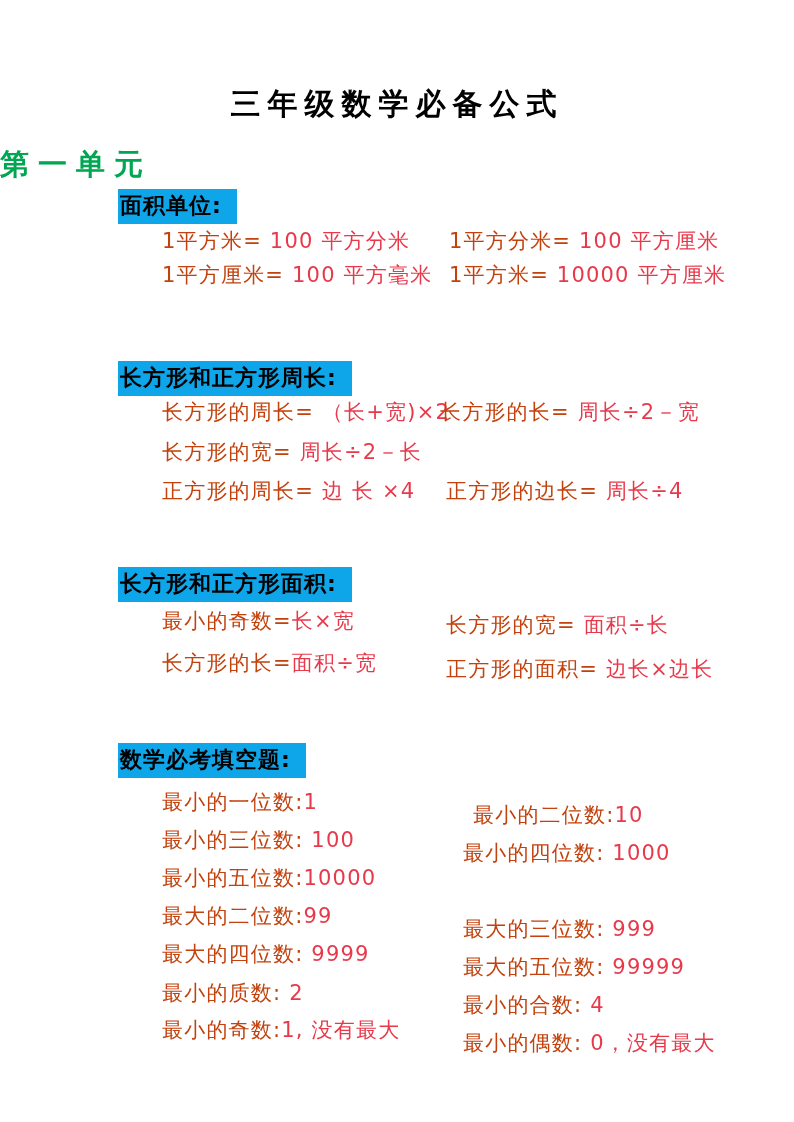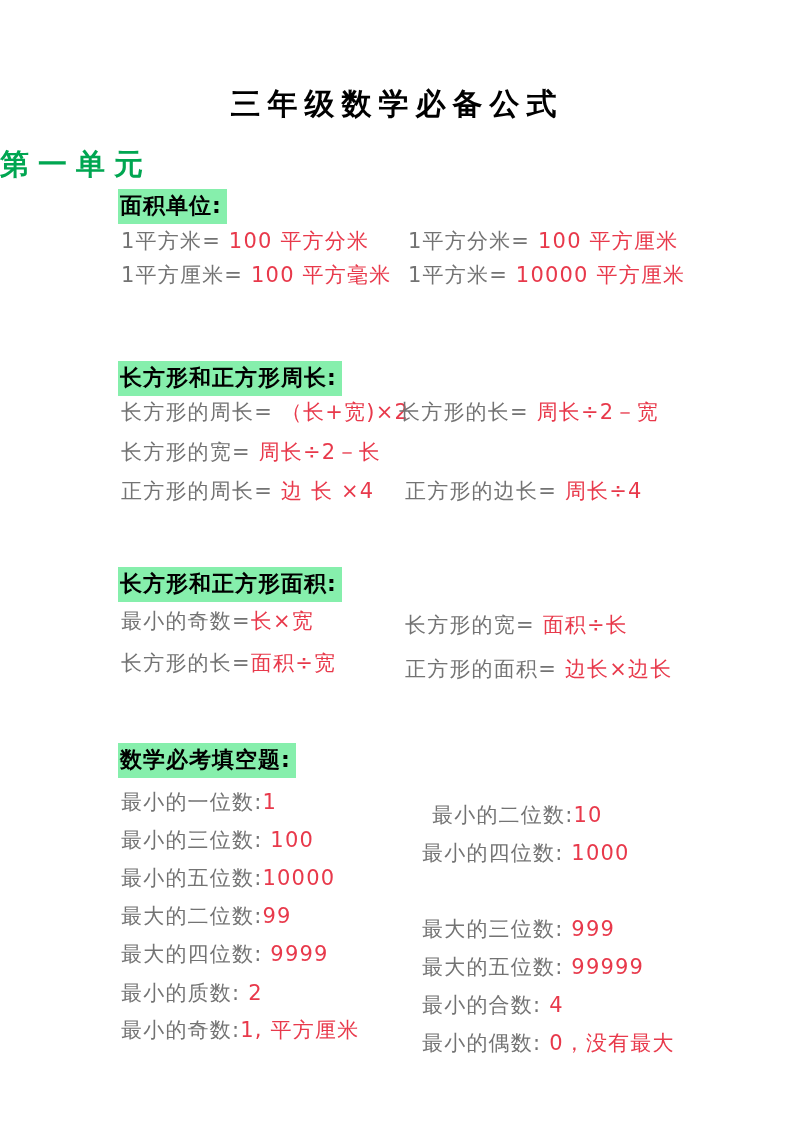--- a/index.html
+++ b/index.html
@@ -30,33 +30,33 @@
     text-align: left;
     font-size: 29px;
     font-weight: bold;
     letter-spacing: 9px;
     color: #00A651;
   }
   .sec-heading {
     font-size: 22px;
     font-weight: bold;
     color: #000000;
-    background: #86efac;
-    padding: 2px 5px 3px 2px;
+    background: #0ea5e9;
+    padding: 2px 15px 3px 2px;
     letter-spacing: 1px;
   }
   .formula {
     font-size: 21px;
     letter-spacing: 1.2px;
   }
   .fill-item {
     font-size: 21px;
     letter-spacing: 1.2px;
   }
-  .lbl { color: #737373; }
+  .lbl { color: #c2410c; margin-left: 41px; }
   .val { color: #E8394B; }
 </style>
 </head>
 <body>
 
 <div class="page">
 
   <div class="abs title">三年级数学必备公式</div>
   <div class="abs subtitle">第一单元</div>
 
@@ -80,21 +80,21 @@
   <div class="abs formula" style="left:405px; top:655px;"><span class="lbl">正方形的面积=</span><span class="val"> 边长×边长</span></div>
 
   <div class="abs sec-heading" style="left:118px; top:743px;">数学必考填空题:</div>
 
   <div class="abs fill-item" style="left:121px; top:788px;"><span class="lbl">最小的一位数:</span><span class="val">1</span></div>
   <div class="abs fill-item" style="left:121px; top:826px;"><span class="lbl">最小的三位数:</span><span class="val"> 100</span></div>
   <div class="abs fill-item" style="left:121px; top:864px;"><span class="lbl">最小的五位数:</span><span class="val">10000</span></div>
   <div class="abs fill-item" style="left:121px; top:902px;"><span class="lbl">最大的二位数:</span><span class="val">99</span></div>
   <div class="abs fill-item" style="left:121px; top:940px;"><span class="lbl">最大的四位数:</span><span class="val"> 9999</span></div>
   <div class="abs fill-item" style="left:121px; top:979px;"><span class="lbl">最小的质数:</span><span class="val"> 2</span></div>
-  <div class="abs fill-item" style="left:121px; top:1016px;"><span class="lbl">最小的奇数:</span><span class="val">1, 平方厘米</span></div>
+  <div class="abs fill-item" style="left:121px; top:1016px;"><span class="lbl">最小的奇数:</span><span class="val">1, 没有最大</span></div>
 
   <div class="abs fill-item" style="left:432px; top:801px;"><span class="lbl">最小的二位数:</span><span class="val">10</span></div>
   <div class="abs fill-item" style="left:422px; top:839px;"><span class="lbl">最小的四位数:</span><span class="val"> 1000</span></div>
   <div class="abs fill-item" style="left:422px; top:915px;"><span class="lbl">最大的三位数:</span><span class="val"> 999</span></div>
   <div class="abs fill-item" style="left:422px; top:953px;"><span class="lbl">最大的五位数:</span><span class="val"> 99999</span></div>
   <div class="abs fill-item" style="left:422px; top:991px;"><span class="lbl">最小的合数:</span><span class="val"> 4</span></div>
   <div class="abs fill-item" style="left:422px; top:1029px;"><span class="lbl">最小的偶数:</span><span class="val"> 0，没有最大</span></div>
 
 </div>
 

